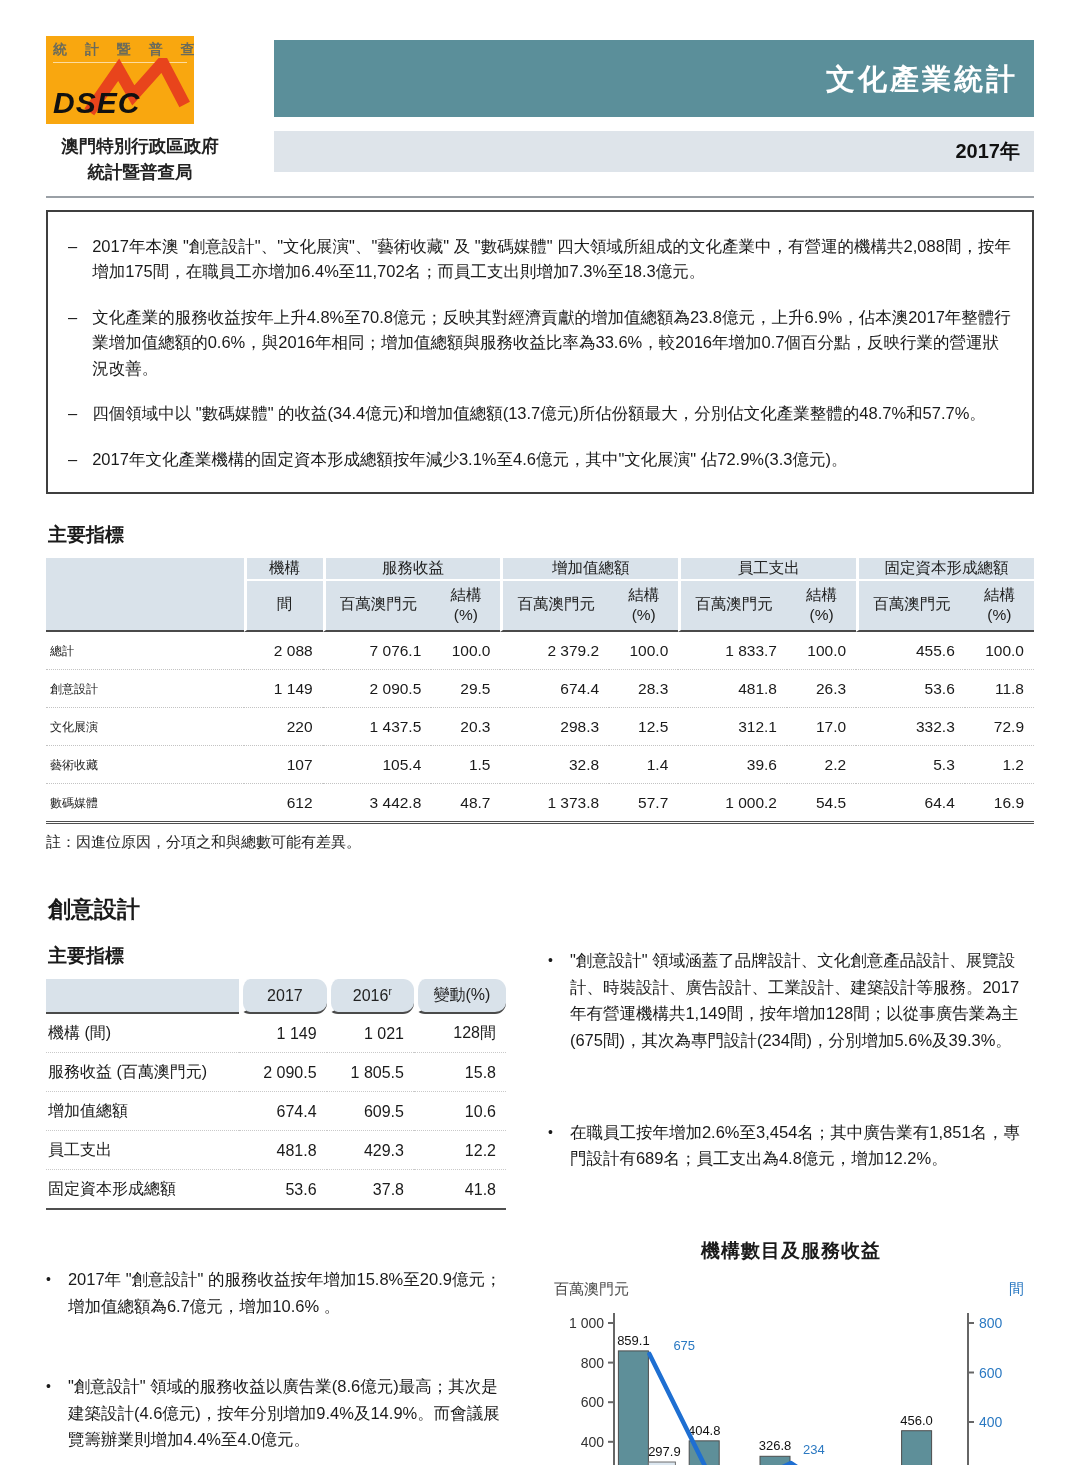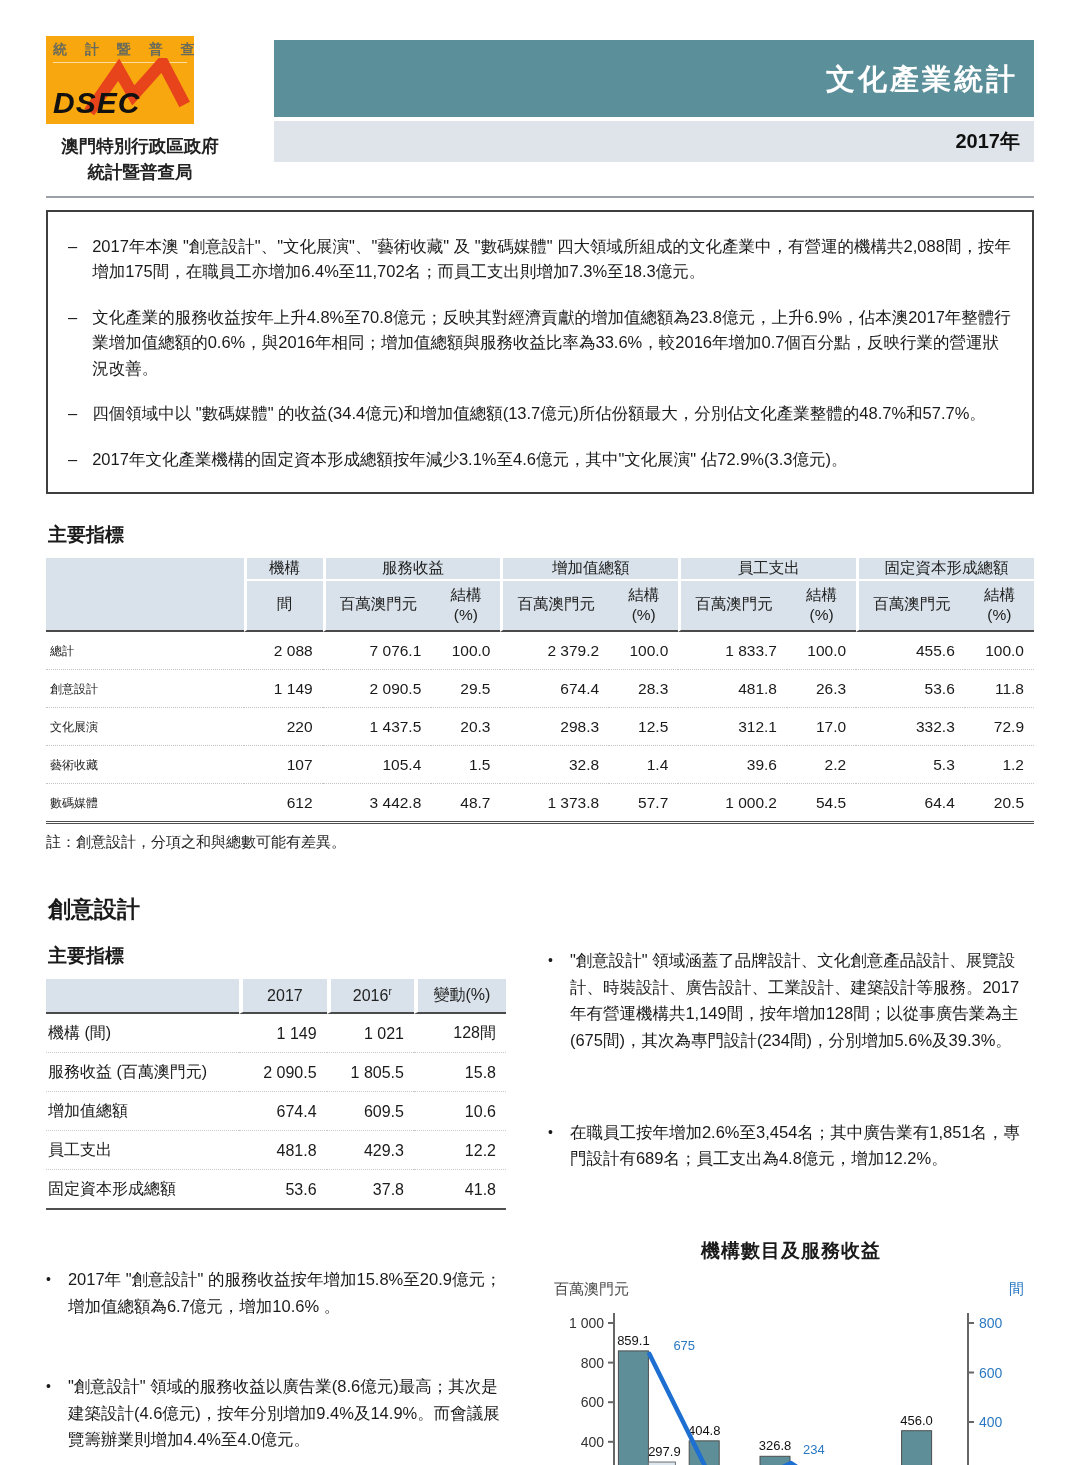--- a/index.html
+++ b/index.html
@@ -10,21 +10,21 @@
   
   .hdr { display:flex; gap:40px; align-items:flex-start; }
   .logo-wrap { width:188px; flex:0 0 auto; }
   .logo-box { position:relative; width:148px; height:88px; background:#F9A70F; padding:5px 7px; overflow:hidden; }
   .logo-top { font-size:14px; font-weight:bold; color:#6b6b5a; letter-spacing:7px; white-space:nowrap; border-bottom:1px solid rgba(255,255,255,.6); padding-bottom:3px; }
   .logo-acr { position:absolute; left:7px; bottom:4px; font-size:30px; font-weight:bold; font-style:italic; color:#111; letter-spacing:1px; }
   .logo-zig { position:absolute; right:2px; bottom:4px; width:110px; height:62px; }
   .logo-org { margin-top:9px; text-align:center; font-size:17.5px; font-weight:bold; line-height:1.5; color:#222; }
   .hdr-right { flex:1; margin-top:4px; }
   .banner { background:#5B8F9A; color:#fff; text-align:right; font-size:29px; font-weight:600; letter-spacing:3px; padding:20px 16px 17px 16px; }
-  .yearband { background:#DEE4EA; margin-top:4px; text-align:right; font-size:20px; font-weight:bold; color:#111; padding:7px 14px; }
+  .yearband { background:#DEE4EA; margin-top:14px; text-align:right; font-size:20px; font-weight:bold; color:#111; padding:7px 14px; }
   .hdr-rule { border:none; border-top:2px solid #9aa0a6; margin:10px 0 12px 0; }
 
   
   .sumbox { border:2px solid #3f3f3f; padding:10px 18px 14px 14px; }
   .sumitem { display:flex; gap:15px; font-size:16.5px; line-height:1.55; margin:12px 0 20px 6px; }
   .sumitem:last-child { margin-bottom:6px; }
   .dash { flex:0 0 auto; }
 
   
   .tbl-title { font-size:19px; font-weight:bold; margin:28px 0 10px 2px; }
@@ -33,21 +33,21 @@
   table.ind th.grp { border-left:3px solid #fff; }
   table.ind thead tr.sub th { border-top:2px solid #fff; border-bottom:2px solid #4a4a4a; padding:4px 8px 6px 8px; }
   table.ind th.lblhead { border-bottom:2px solid #4a4a4a; }
   table.ind td { padding:10px 10px 9px 6px; text-align:right; border-bottom:1px dotted #c3c3c3; font-size:15.5px; }
   table.ind tr:last-child td { border-bottom:none; }
   table.ind td.rowlbl { text-align:left; padding-left:4px; font-size:12px; }
   .tbl-note { font-size:15px; margin-top:9px; color:#222; }
 
   table.sub2 { width:100%; border-collapse:separate; border-spacing:0; font-size:16px; border-bottom:2px solid #4f4f4f; }
   table.sub2 th { background:#D9E2EA; font-weight:normal; padding:6px 10px; text-align:center; border-bottom:2px solid #4a4a4a; color:#222; }
-  table.sub2 th.gap { border-left:4px solid #fff; }
+  table.sub2 th.gap { border-left:4px solid #fff;border-radius:11px; }
   table.sub2 th sup { font-size:10px; }
   table.sub2 td { padding:9px 10px 8px 6px; text-align:right; border-bottom:1px dotted #c9c9c9; }
   table.sub2 tr:last-child td { border-bottom:none; }
   table.sub2 td.rowlbl { text-align:left; padding-left:2px; }
 
   
   .section-title { font-size:23px; font-weight:bold; margin:42px 0 16px 2px; }
   .cols { display:flex; gap:42px; }
   .col-l { width:460px; flex:0 0 auto; }
   .col-r { flex:1; }
@@ -200,25 +200,25 @@
         <tr>
           <td class="rowlbl">數碼媒體</td>
           <td class="num">612</td>
           <td class="num">3 442.8</td>
           <td class="num">48.7</td>
           <td class="num">1 373.8</td>
           <td class="num">57.7</td>
           <td class="num">1 000.2</td>
           <td class="num">54.5</td>
           <td class="num">64.4</td>
-          <td class="num">20.5</td>
+          <td class="num">16.9</td>
         </tr>
       </tbody>
   </table>
-  <div class="tbl-note">註：創意設計，分項之和與總數可能有差異。</div>
+  <div class="tbl-note">註：因進位原因，分項之和與總數可能有差異。</div>
 
   <div class="section-title">創意設計</div>
 
   <div class="cols">
     <div class="col-l">
       <div class="tbl-title" style="margin-top:2px;">主要指標</div>
       <table class="sub2" id="sub-table">
         <colgroup>
           <col style="width:42%">
             <col style="width:19%">

